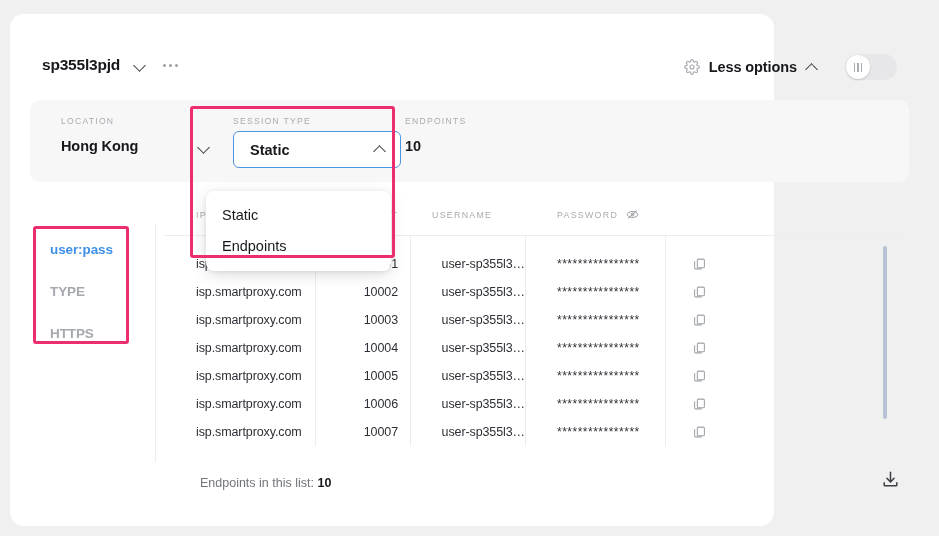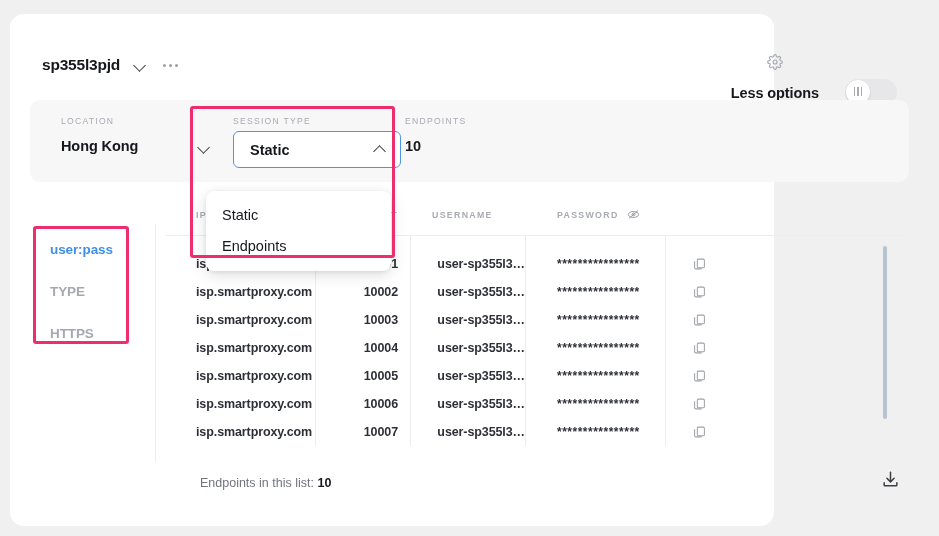--- a/index.html
+++ b/index.html
@@ -91,22 +91,21 @@
     right: 32px;
     top: 40px;
     display: flex;
     align-items: center;
     gap: 26px;
   }
 
   .less-options {
     display: flex;
     align-items: center;
-    gap: 15px;
-    flex-direction: column;
+    gap: 9px;
   }
   .less-options .label {
     font-size: 14.5px;
     font-weight: bold;
     color: #16181c;
     letter-spacing: -0.1px;
   }
 
   .toggle {
     width: 52px;
@@ -259,21 +258,20 @@
     margin-bottom: 27px;
   }
   .proto-item.active { color: #3f8fe6; }
 
   
   .table {
     position: absolute;
     left: 155px;
     top: 0;
     width: 740px;
-    font-weight: bold;
   }
   .t-head {
     display: flex;
     height: 42px;
     align-items: center;
     border-bottom: 1px solid #ededee;
   }
   .t-head .th {
     font-size: 8.8px;
     letter-spacing: 1.3px;

